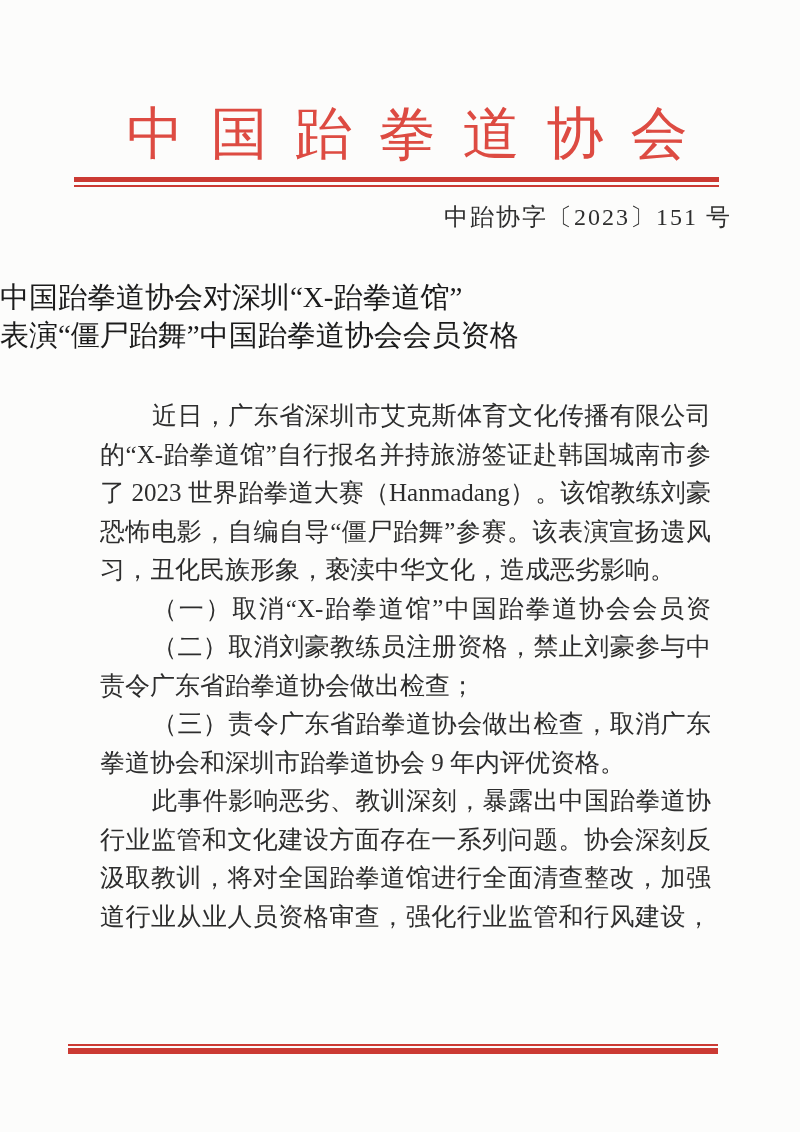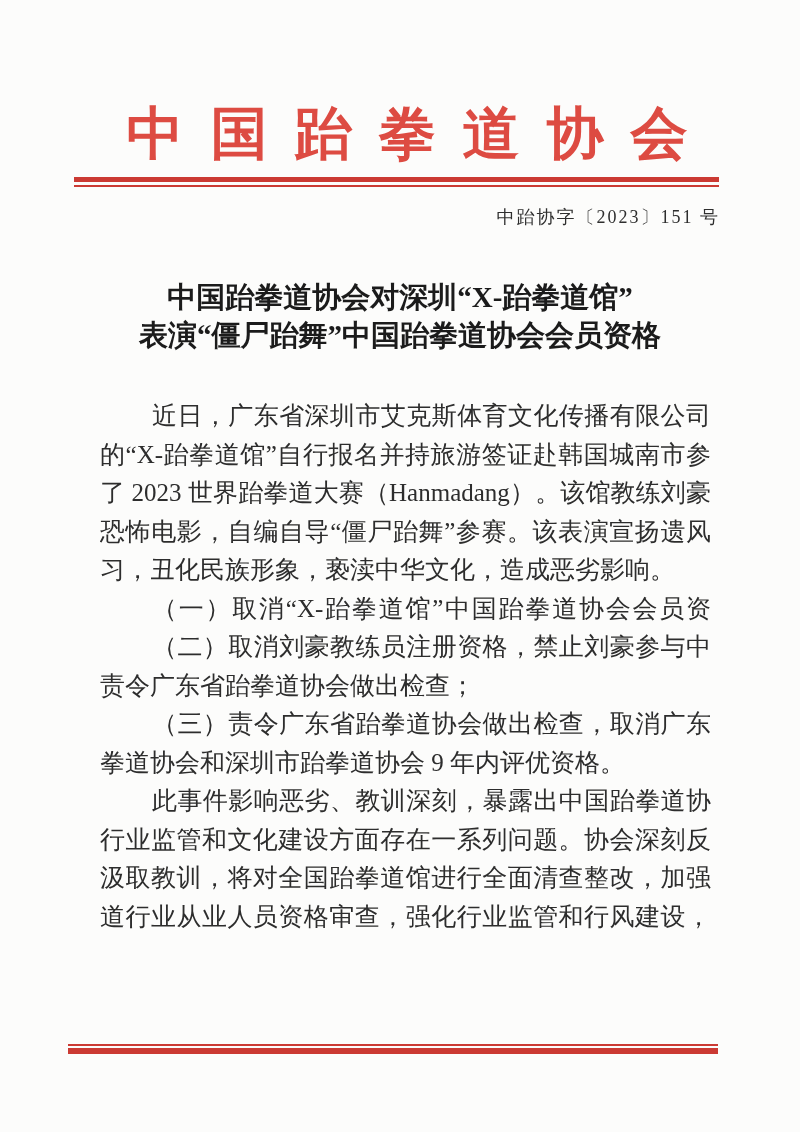--- a/index.html
+++ b/index.html
@@ -13,52 +13,52 @@
     font-family: "Liberation Serif", "DejaVu Serif", serif;
   }
   
   .org-name {
     position: absolute;
     top: 101px;
     left: 0;
     right: 0;
     text-align: center;
     font-size: 57px;
-    font-weight: 700;
+    font-weight: 400;
     color: #dd4b42;
     letter-spacing: 27px;
     padding-left: 41px;
     line-height: 66px;
     white-space: nowrap;
   }
   
   .rule { position: absolute; background: #cb3a33; }
   .rule-header-thick { top: 177px; left: 74px; width: 645px; height: 5px; }
   .rule-header-thin  { top: 185px; left: 74px; width: 645px; height: 2px; }
   .rule-footer-thin  { top: 1044px; left: 68px; width: 650px; height: 2px; }
   .rule-footer-thick { top: 1048px; left: 68px; width: 650px; height: 6px; }
   
   .doc-number {
     position: absolute;
     top: 202px;
-    right: 80px;
-    font-size: 18px;
+    right: 68px;
+    font-size: 24px;
     color: #2e2e2e;
     letter-spacing: 2px;
     line-height: 30px;
     white-space: nowrap;
   }
   
   .doc-title {
     position: absolute;
     left: 0;
     right: 0;
-    text-align: center;
+    text-align: left;
     font-size: 29px;
-    font-weight: 700;
+    font-weight: 400;
     color: #1b1b1b;
     line-height: 36px;
     white-space: nowrap;
   }
   .doc-title.line1 { top: 279px; }
   .doc-title.line2 { top: 317px; }
   
   .body-block {
     position: absolute;
     top: 397px;

